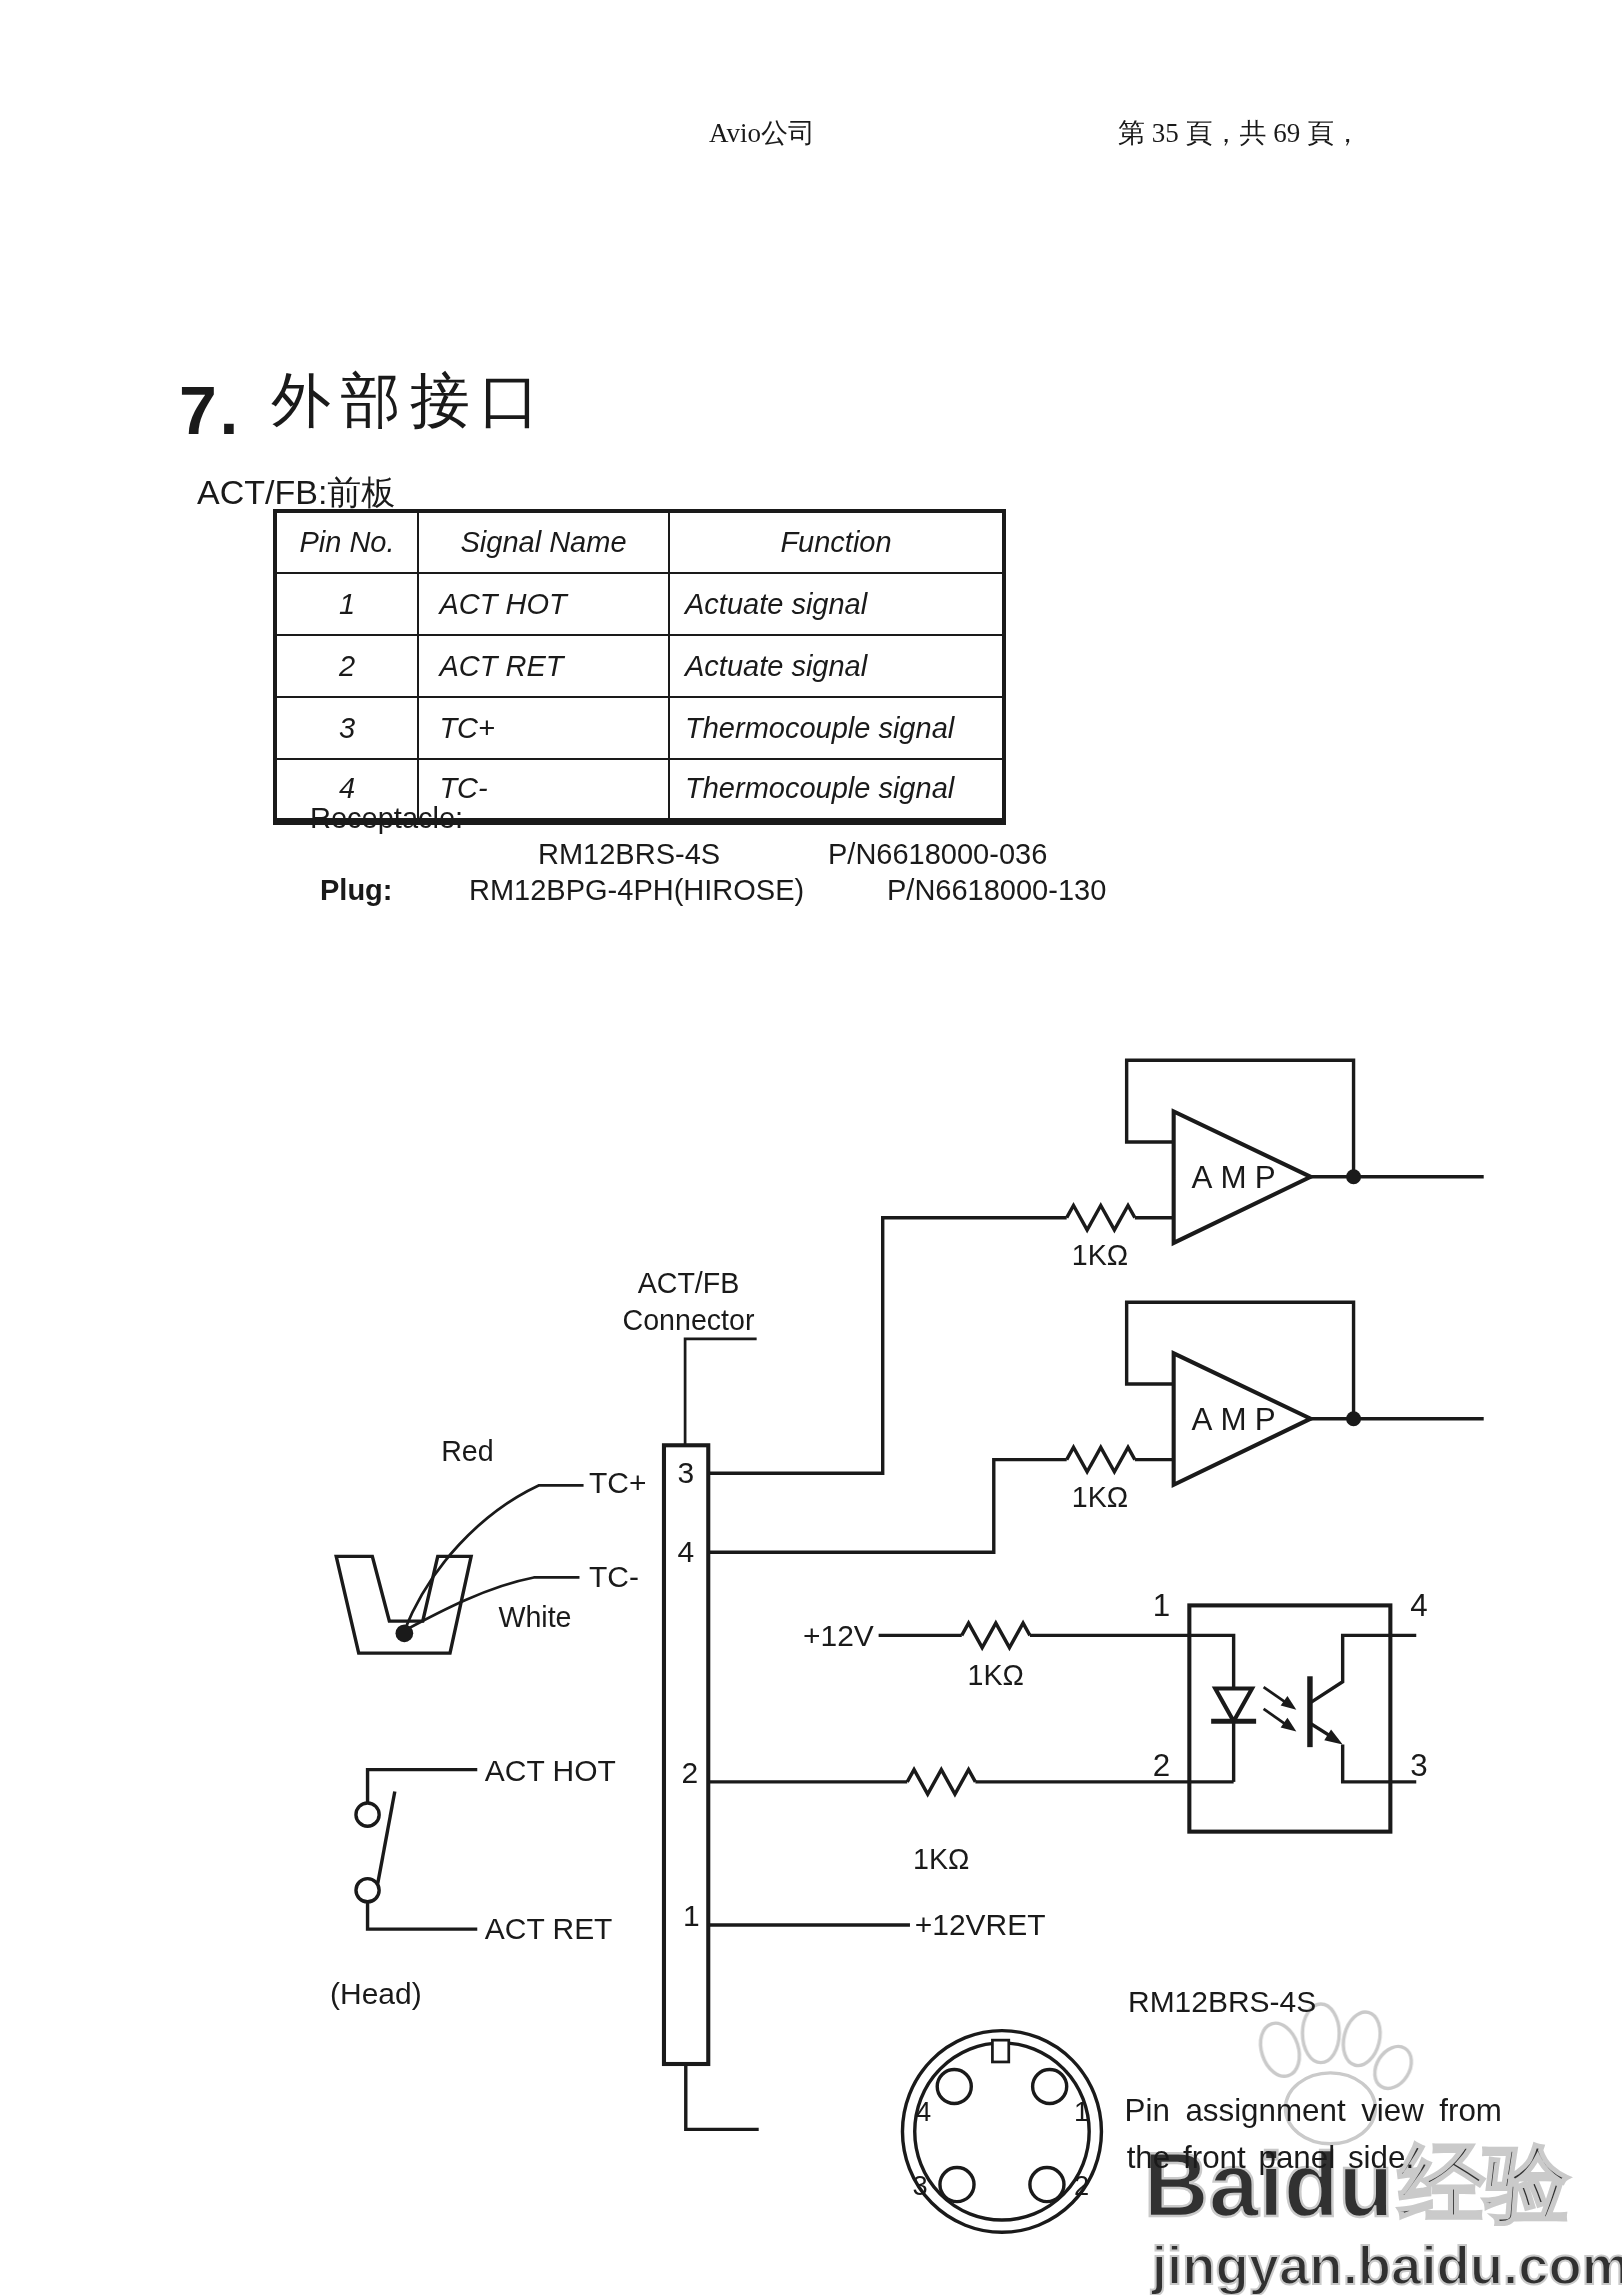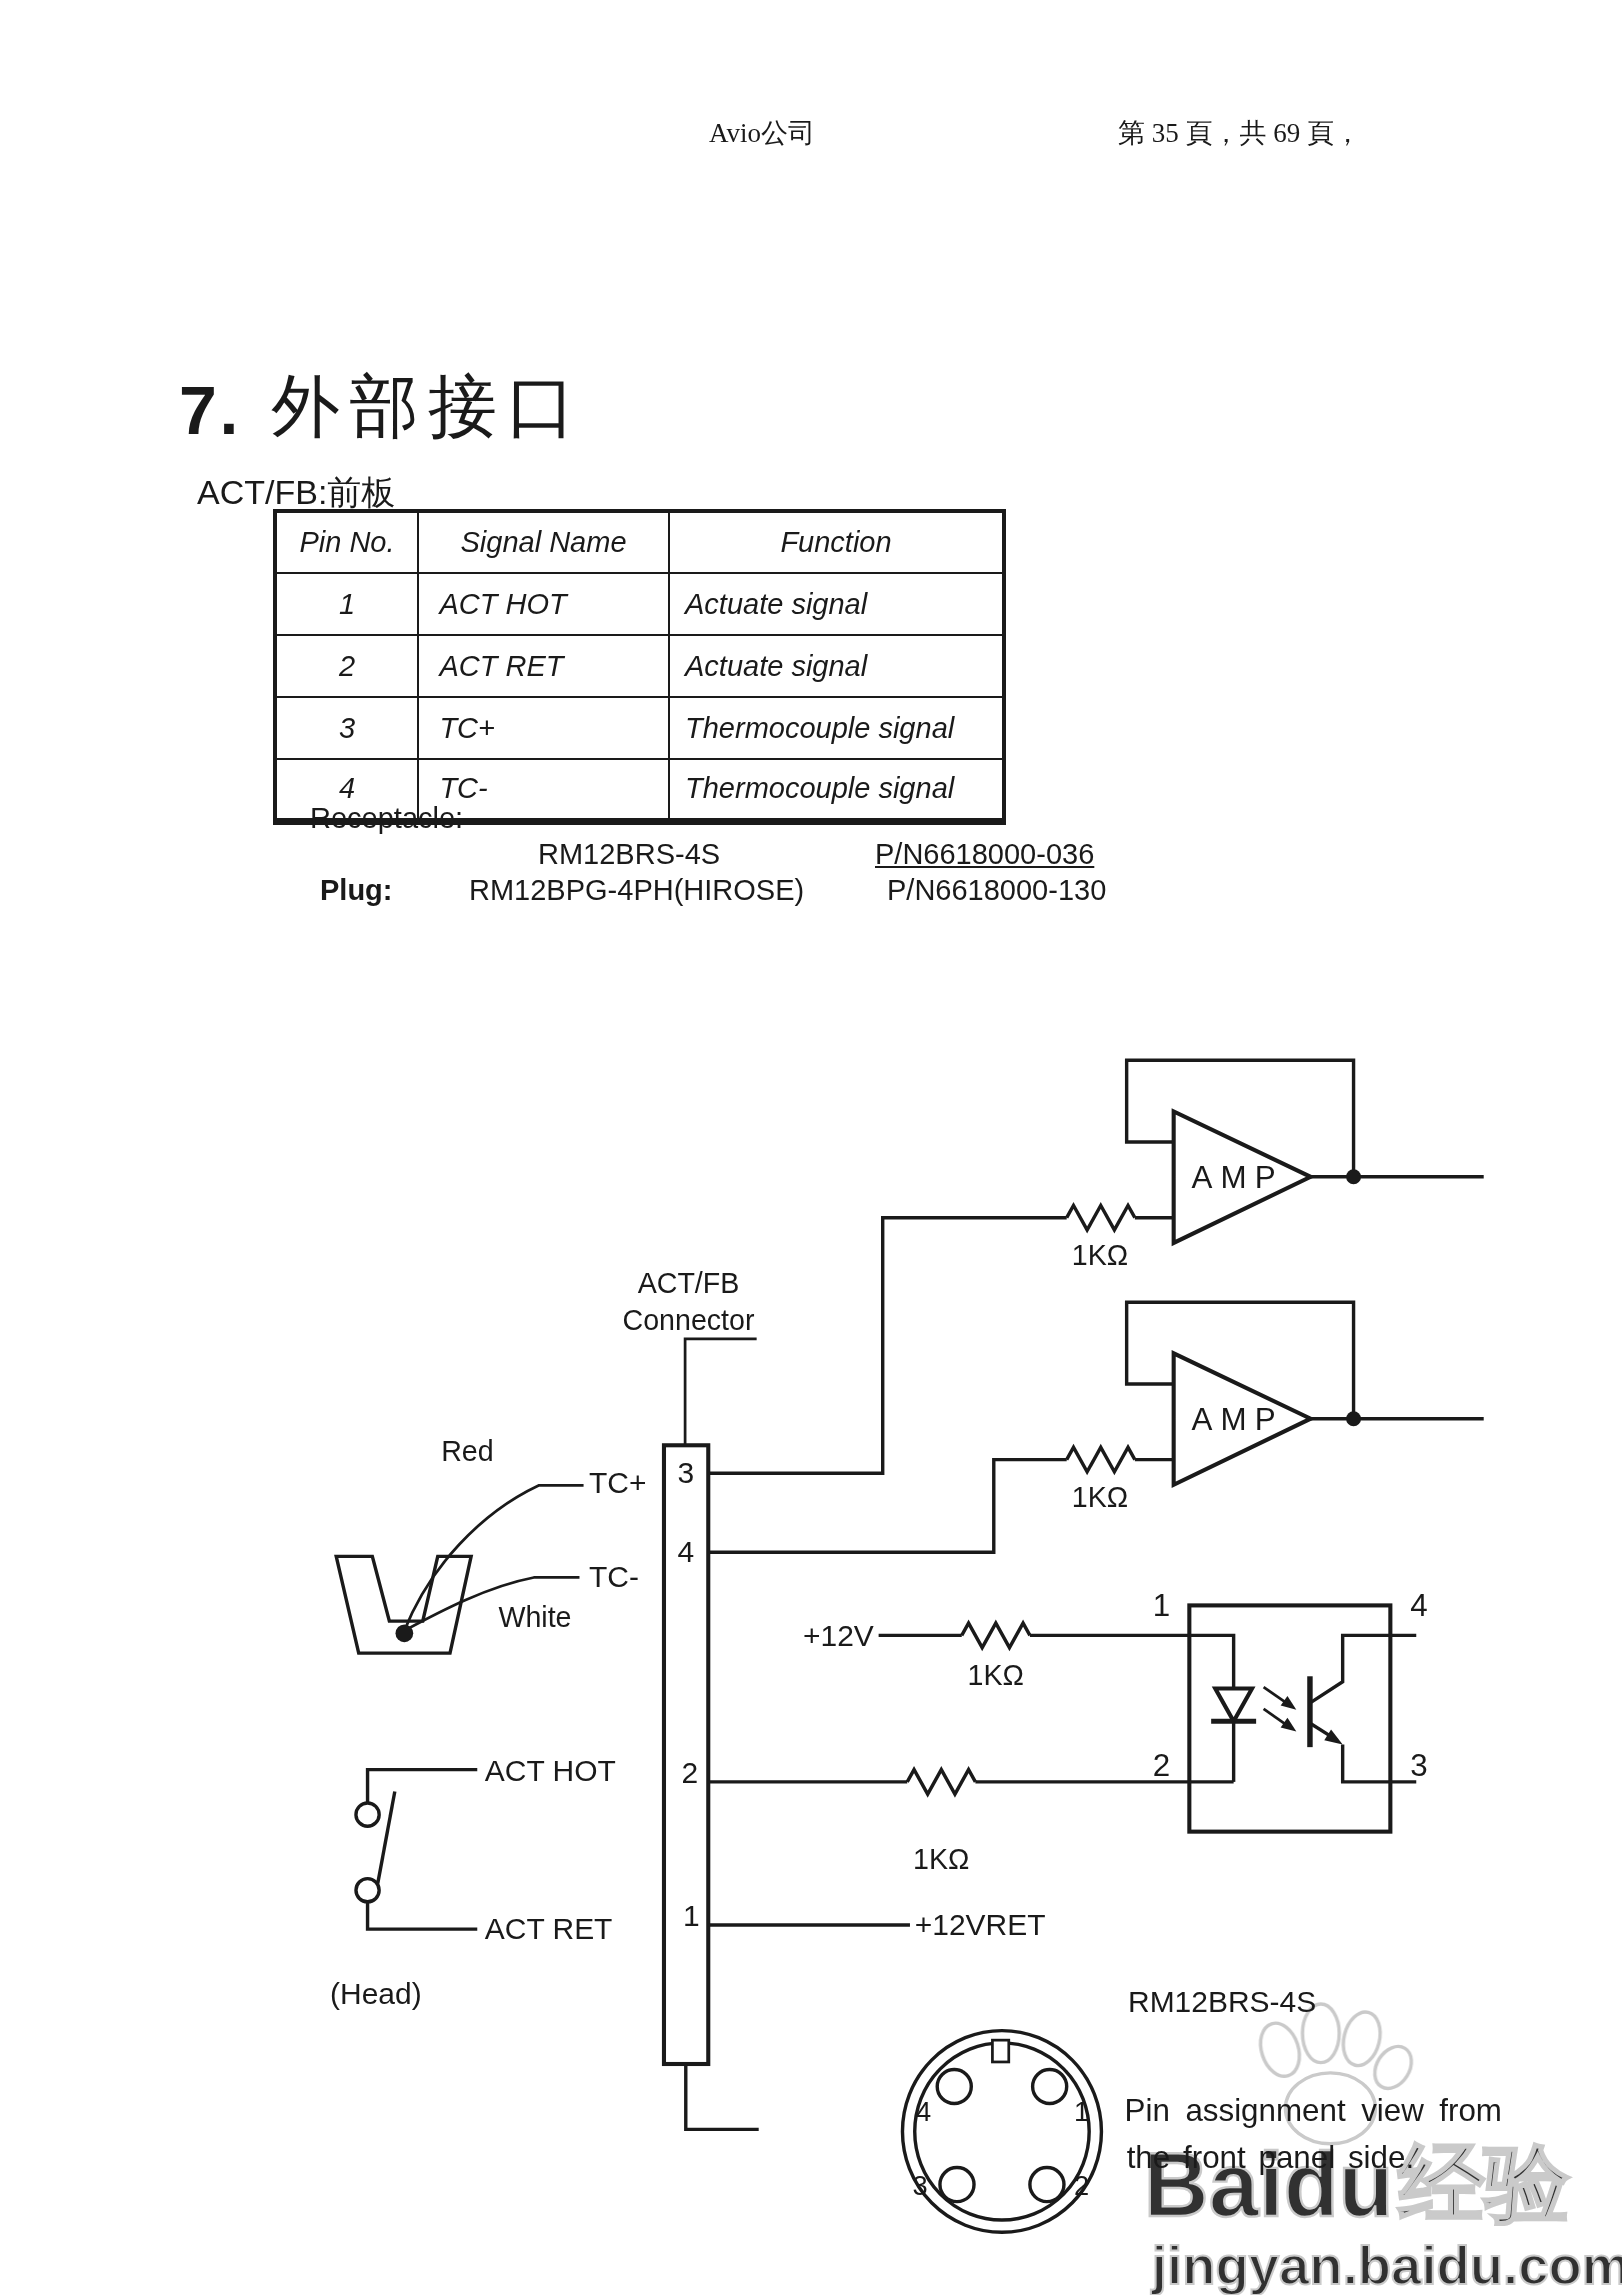--- a/index.html
+++ b/index.html
@@ -3,21 +3,21 @@
 <meta charset="utf-8">
 <style>
   html,body{margin:0;padding:0;background:#ffffff;}
   body{width:1623px;height:2295px;position:relative;font-family:"Liberation Sans",sans-serif;color:#1a1a1a;}
   .abs{position:absolute;white-space:nowrap;}
   .serif{font-family:"Liberation Serif","DejaVu Serif",serif;}
   
   .hdr{top:115px;font-size:27px;}
   
   .secnum{left:179px;top:371px;font-size:68px;font-weight:bold;letter-spacing:2.7px;}
-  .sectitle{left:271px;top:361px;font-size:69px;letter-spacing:9.5px;}
+  .sectitle{left:271px;top:361px;font-size:60px;letter-spacing:9.5px;}
   .subtitle{left:197px;top:470px;font-size:34px;}
   
   table.pins{position:absolute;left:273px;top:509px;width:729px;border-collapse:collapse;table-layout:fixed;
              border:4.1px solid #1a1a1a;border-bottom:7.5px solid #1a1a1a;font-size:29px;font-style:italic;}
   table.pins th,table.pins td{border:2.7px solid #1a1a1a;height:62px;box-sizing:border-box;
              font-weight:normal;vertical-align:middle;padding:0;}
   col.c1{width:143px;}col.c2{width:251px;}col.c3{width:335px;}
   .cc{text-align:center;}
   .cl2{text-align:left;padding-left:20.4px!important;}
   .cl3{text-align:left;padding-left:15px!important;}
@@ -68,21 +68,21 @@
   <tr>
     <td class="cc">4</td>
     <td class="cl2">TC-</td>
     <td class="cl3">Thermocouple signal</td>
   </tr>
 </tbody>
   </table>
 
 <div class="abs parts" style="left:310px;top:802px;">Receptacle:</div>
 <div class="abs parts" style="left:538px;top:838px;">RM12BRS-4S</div>
-<div class="abs parts" style="left:875px;top:838px;text-decoration:underline;">P/N6618000-036</div>
+<div class="abs parts" style="left:828px;top:838px;">P/N6618000-036</div>
 <div class="abs parts" style="left:320px;top:874px;font-weight:bold;">Plug:</div>
 <div class="abs parts" style="left:469px;top:874px;">RM12BPG-4PH(HIROSE)</div>
 <div class="abs parts" style="left:887px;top:874px;">P/N6618000-130</div>
 
 <svg id="diagram" width="1623" height="2295" viewBox="0 0 2381 3368">
 
   <g opacity="0.9">
     <g fill="#ffffff" stroke="#c4c4c4" stroke-width="5">
       <ellipse cx="1878" cy="3008" rx="27" ry="40" transform="rotate(-18 1878 3008)"></ellipse>
       <ellipse cx="1938" cy="2984" rx="27" ry="43"></ellipse>

